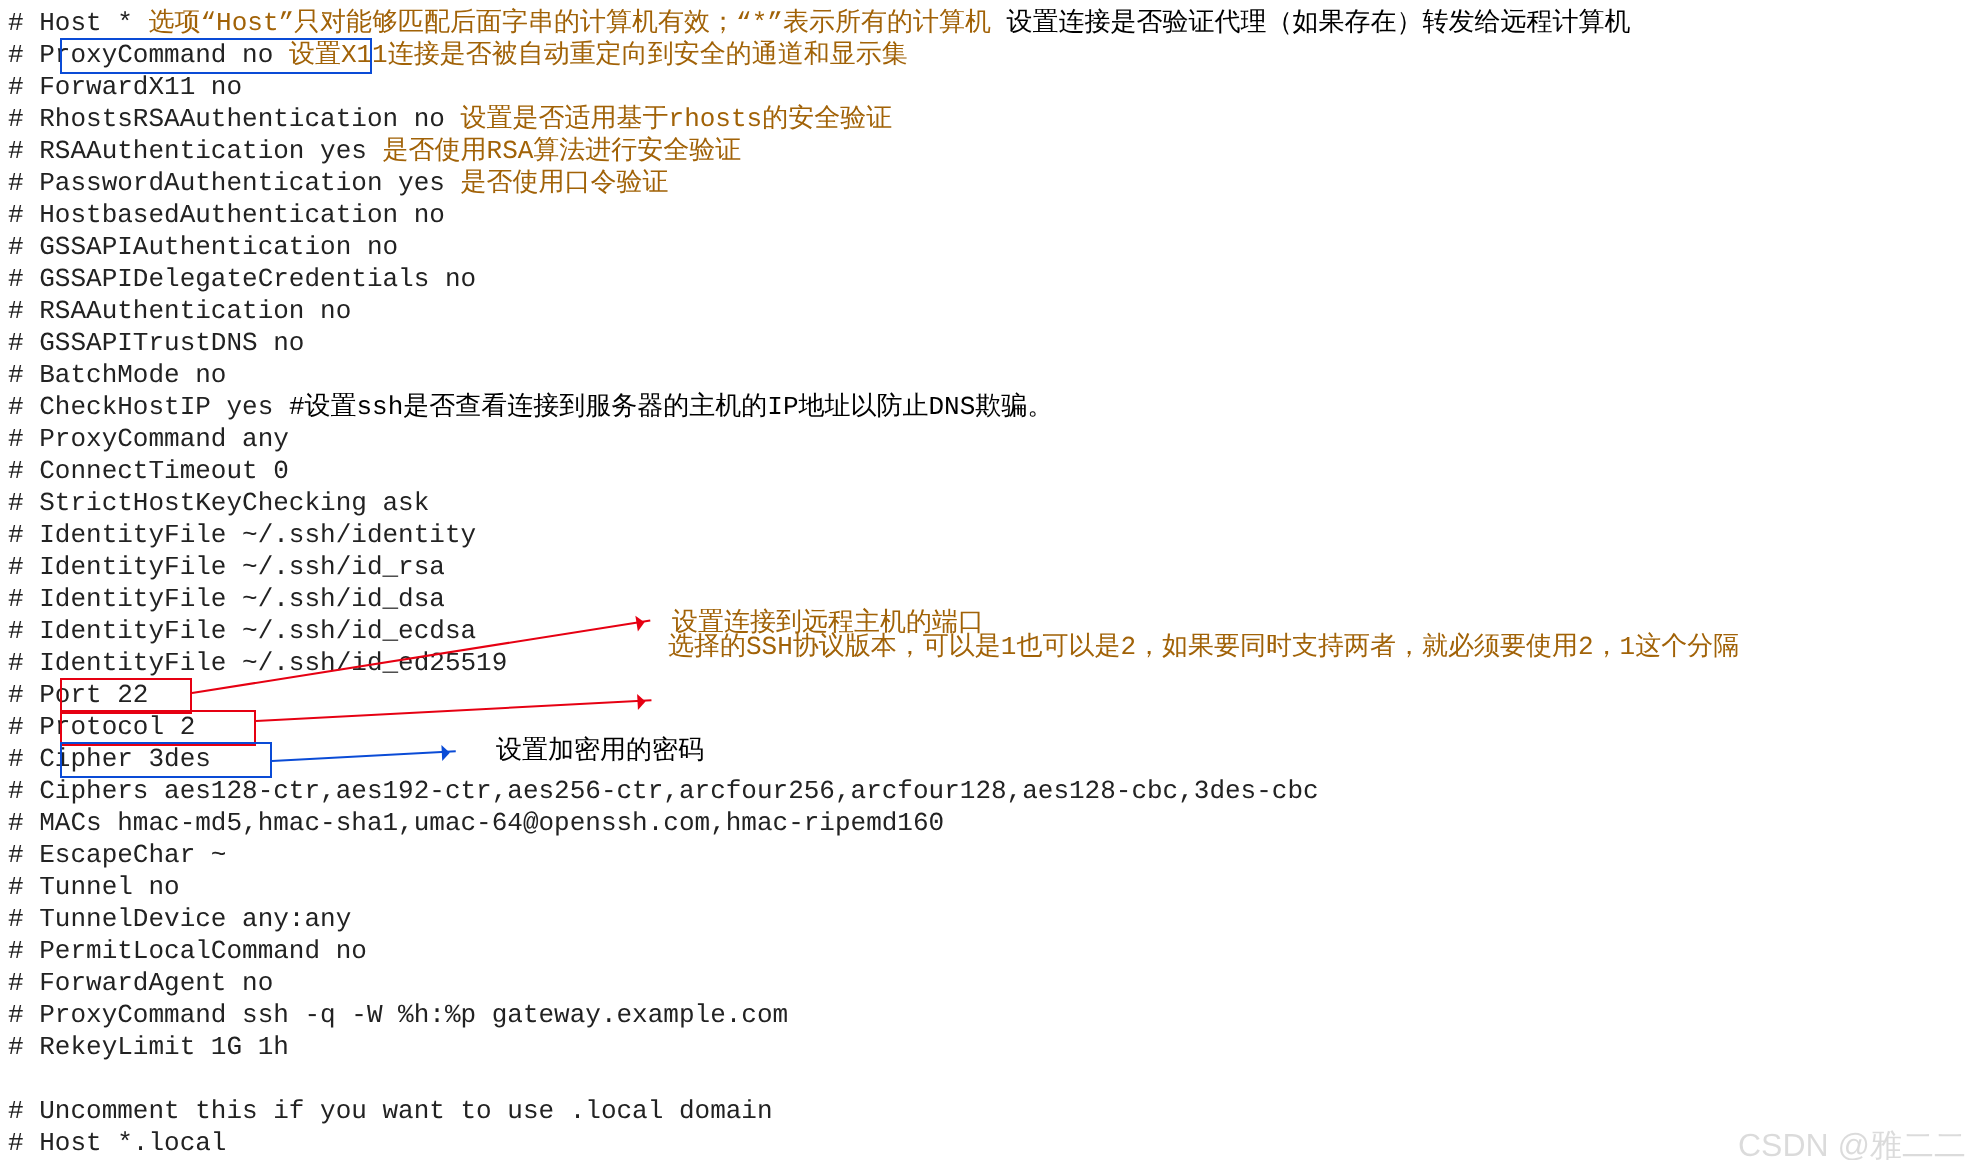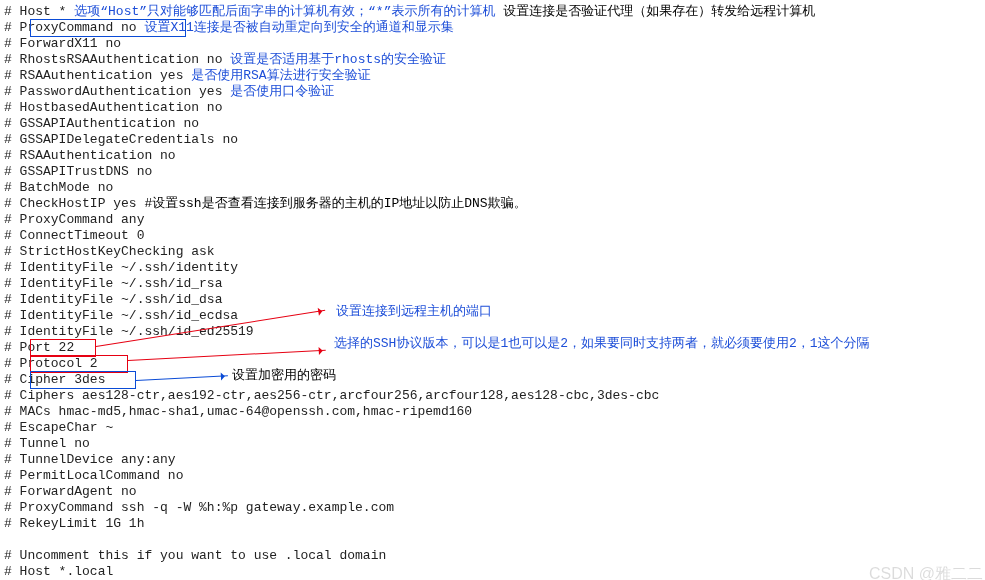--- a/index.html
+++ b/index.html
@@ -14,21 +14,21 @@
       width: 985px;
       height: 580px;
       overflow: hidden;
       white-space: nowrap;
     }
     .line {
       display: block;
       position: relative;
     }
     .hash, .cfg { color: #222; }
-    .red  { color: #1d4ed8; }
+    .red  { color: #a16207; }
     .blue { color: #000000; }
     .watermark {
       position: absolute;
       right: 10px;
       bottom: 6px;
       font-family: -apple-system, BlinkMacSystemFont, "Segoe UI", sans-serif;
       color: rgba(0,0,0,0.14);
       font-size: 16px;
     }
     .box {
@@ -99,16 +99,16 @@
 <div class="box box-blue" style="left:30px; top:19px; width:154px; height:16px;"></div>
 <div class="box box-red" style="left:30px; top:339px; width:64px; height:16px;"></div>
 <div class="box box-red" style="left:30px; top:355px; width:96px; height:16px;"></div>
 <div class="box box-blue" style="left:30px; top:371px; width:104px; height:16px;"></div>
 
 <div class="arrow-line arrow-red" style="left:96px; top:346px; width:232px; transform:rotate(-9deg);"></div>
 <div class="arrow-line arrow-red" style="left:128px; top:360px; width:198px; transform:rotate(-3deg);"></div>
 <div class="arrow-line arrow-blue" style="left:136px; top:380px; width:92px;  transform:rotate(-3deg);"></div>
 
 <span class="red" style="position:absolute; left:336px; top:304px;">设置连接到远程主机的端口</span>
-<span class="red" style="position:absolute; left:334px; top:336px;">选择的SSH协议版本，可以是1也可以是2，如果要同时支持两者，就必须要使用2，1这个分隔</span>
-<span class="blue" style="position:absolute; left:232px; top:368px;">设置加密用的密码</span>
+<span class="red" style="position:absolute; left:334px; top:316px;">选择的SSH协议版本，可以是1也可以是2，如果要同时支持两者，就必须要使用2，1这个分隔</span>
+<span class="blue" style="position:absolute; left:248px; top:368px;">设置加密用的密码</span>
 
 <div class="watermark">CSDN @雅二二</div>
 
 </body></html>

